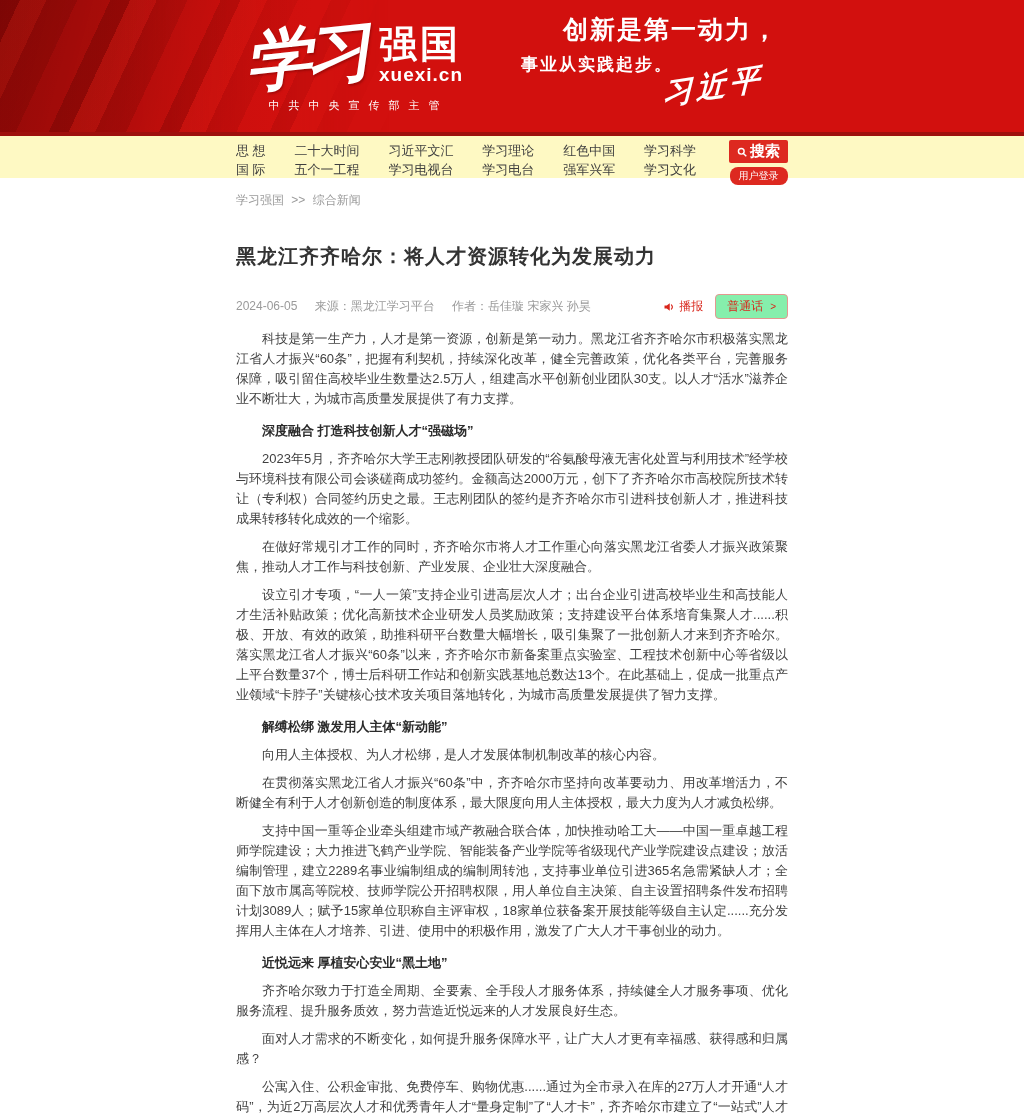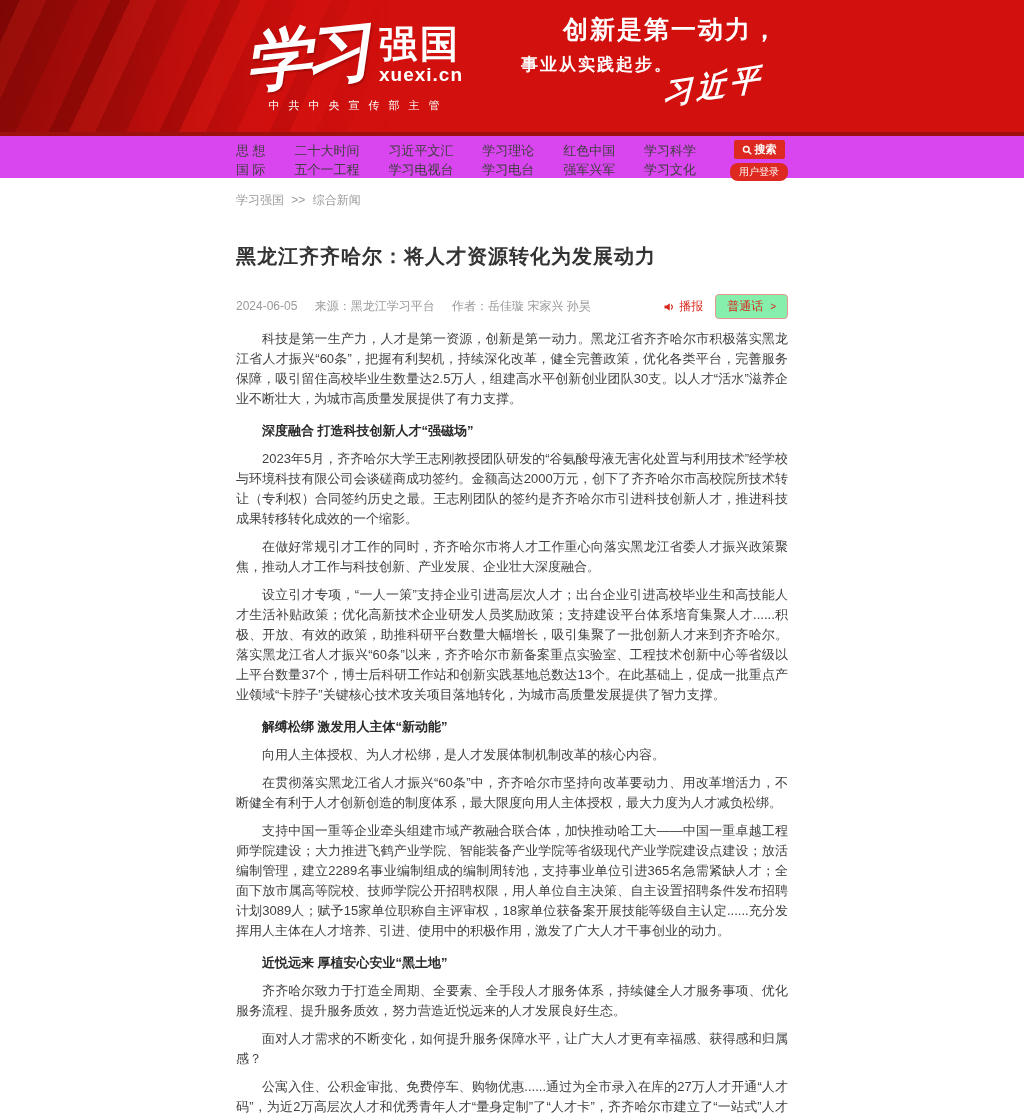--- a/index.html
+++ b/index.html
@@ -37,28 +37,28 @@
   .slogan-area { position:relative; font-family:"DejaVu Serif",serif; font-weight:bold; }
   .slogan-l1 { font-size:25px; letter-spacing:2px; padding-left:52px; }
   .slogan-l2 { font-size:17px; letter-spacing:2px; margin-top:7px; padding-left:10px; }
   .signature {
     text-align:right; font-family:"DejaVu Serif",serif; font-style:italic;
     font-size:30px; letter-spacing:4px; transform:rotate(-9deg) skewX(-10deg);
     margin:2px 14px 0 0;
   }
 
   
-  .nav { background:#d946ef; border-top:4px solid #9e100d; height:46px; }
+  .nav { background:#fef9c3; border-top:4px solid #9e100d; height:46px; }
   .nav-inner { width:552px; margin:0 auto; position:relative; padding-top:5px; }
   .nav-row { display:flex; justify-content:space-between; padding-right:92px; line-height:19px; }
   .nav-link { font-size:13px; color:#3f3f3f; cursor:pointer; text-decoration:none; }
   .nav-buttons { position:absolute; right:0; top:4px; display:flex; flex-direction:column; gap:4px; align-items:center; }
   .search-btn {
     display:flex; align-items:center; gap:3px; background:#dd2920; color:#fff;
-    border:none; border-radius:2px; font-size:11px; padding:2px 8px; cursor:pointer;
+    border:none; border-radius:2px; font-size:15px; padding:2px 8px; cursor:pointer;
     font-weight:bold;
   }
   .login-btn {
     background:#dd2920; color:#fff; border:none; border-radius:8px;
     font-size:10px; padding:2px 9px; cursor:pointer;
   }
 
   
   .content { width:552px; margin:0 auto; }
   .breadcrumb { margin-top:14px; font-size:12px; color:#9a9a9a; }

